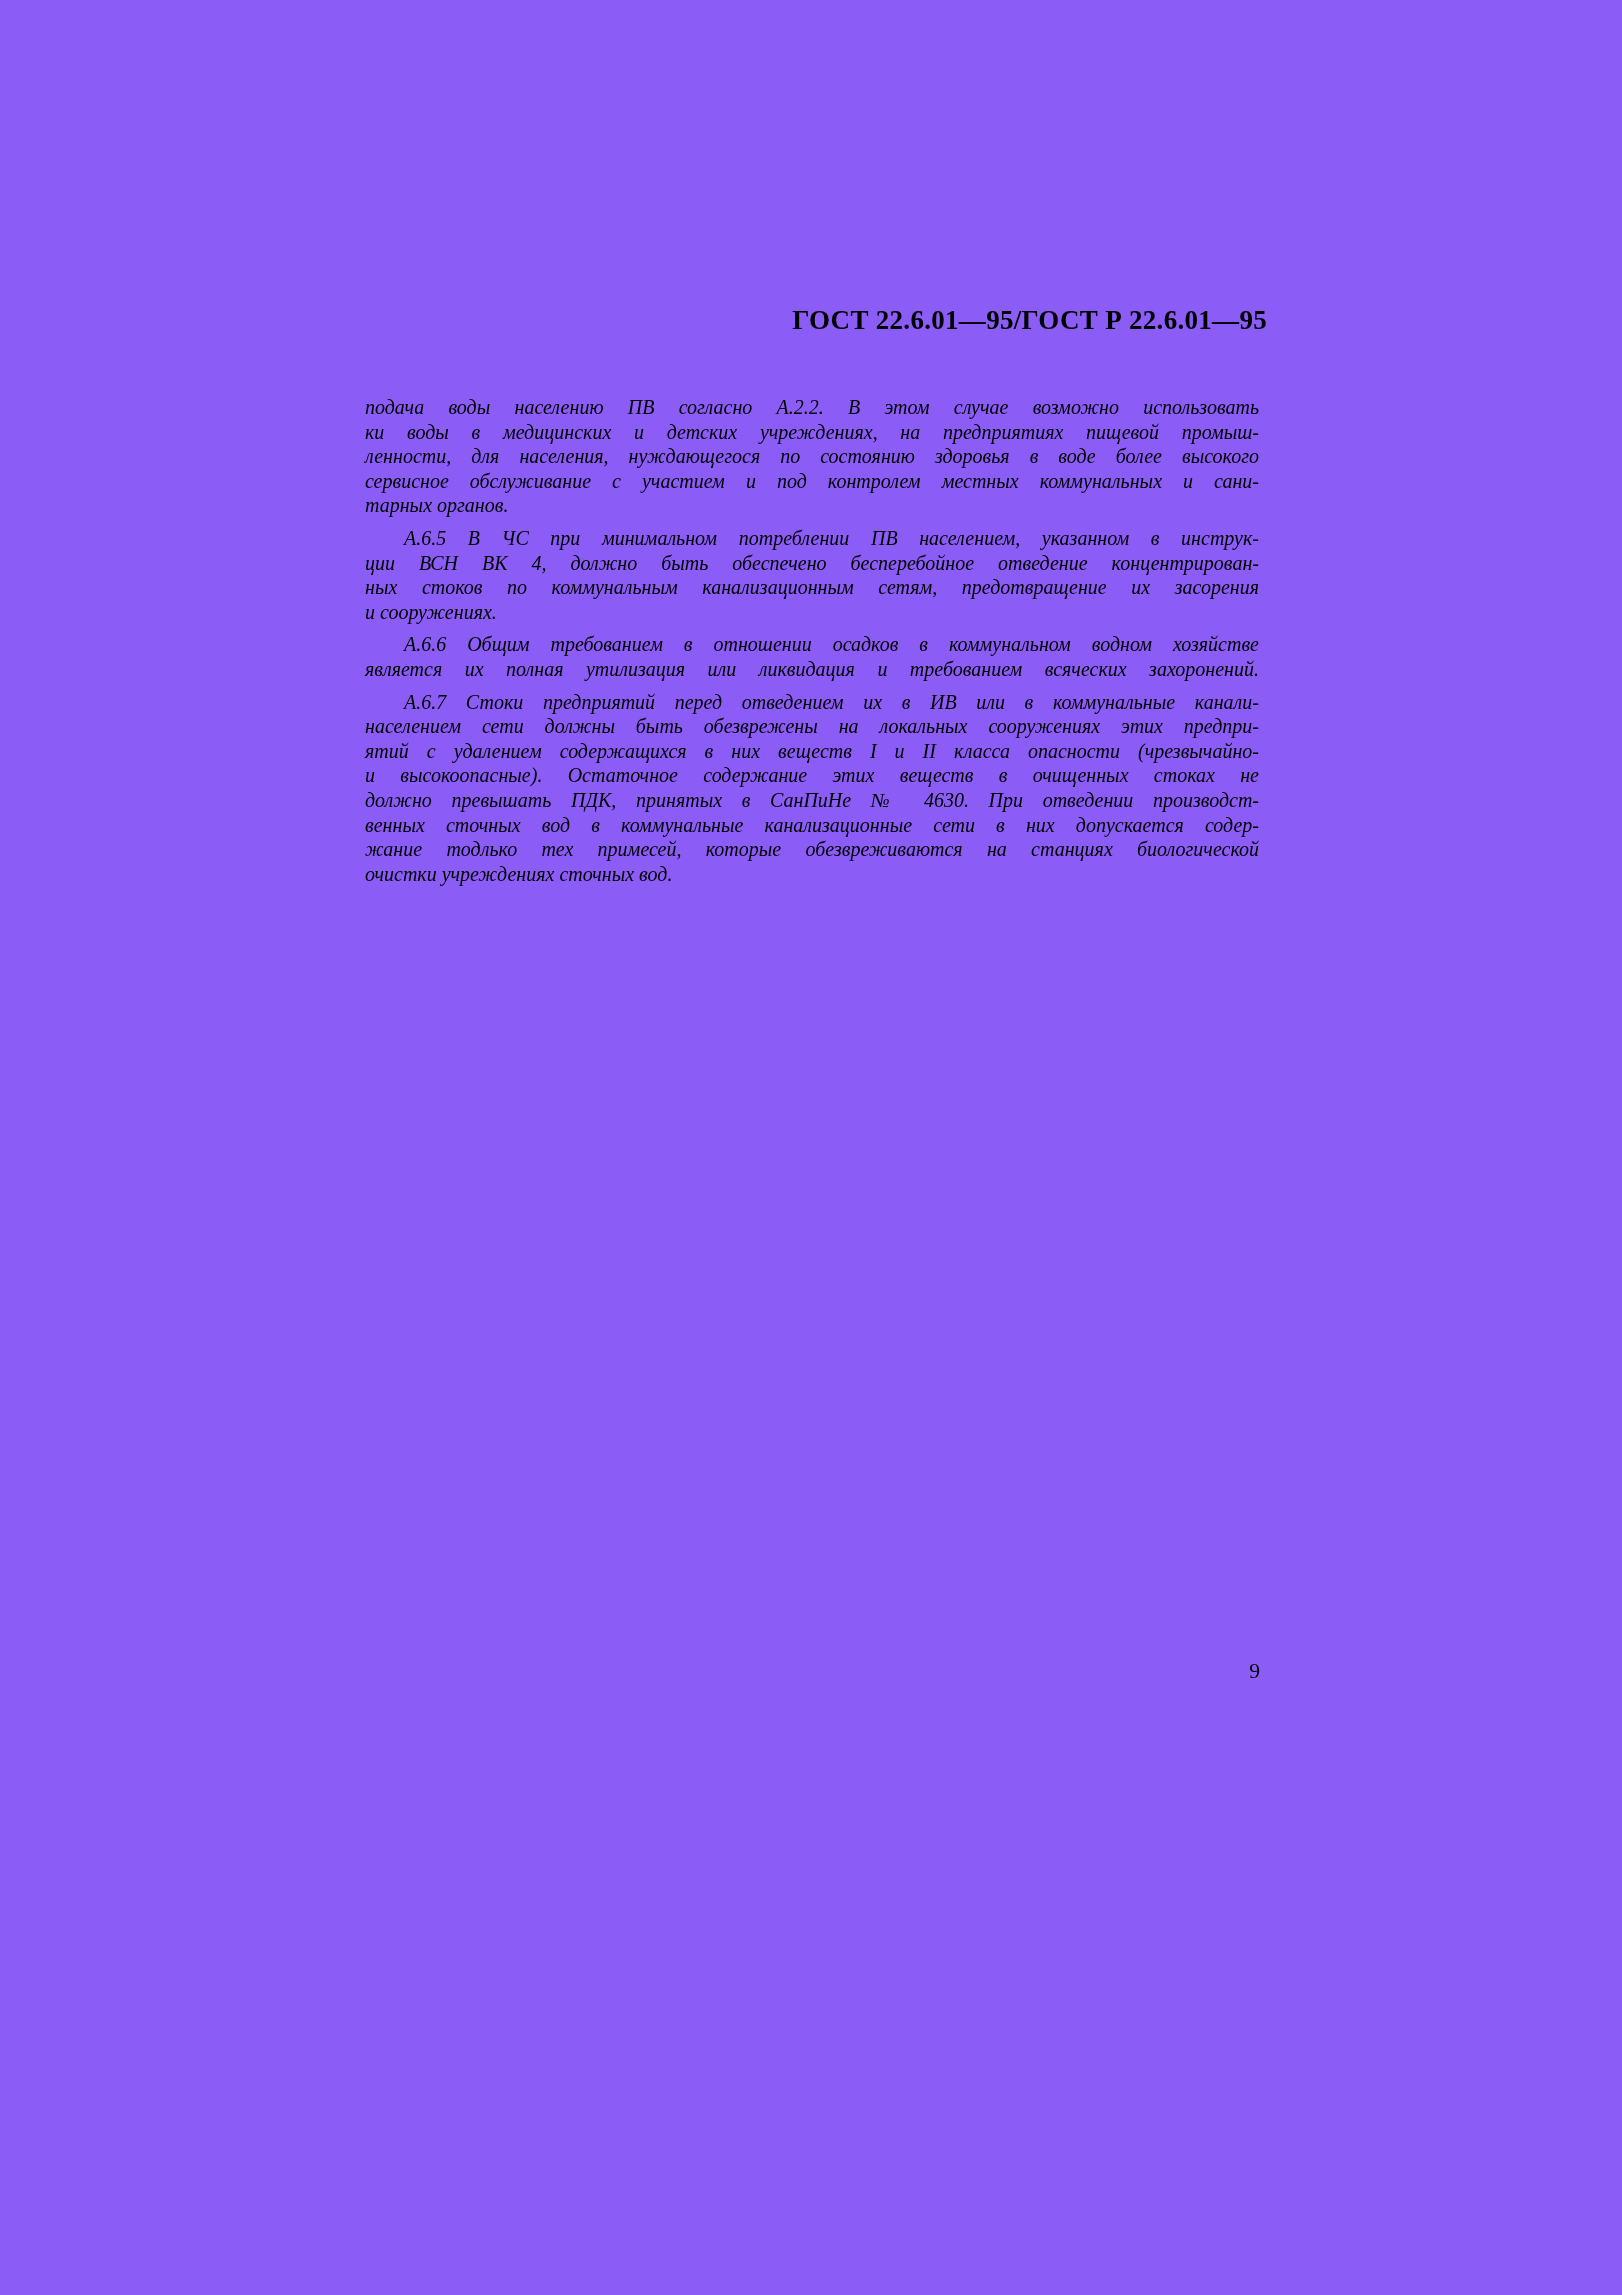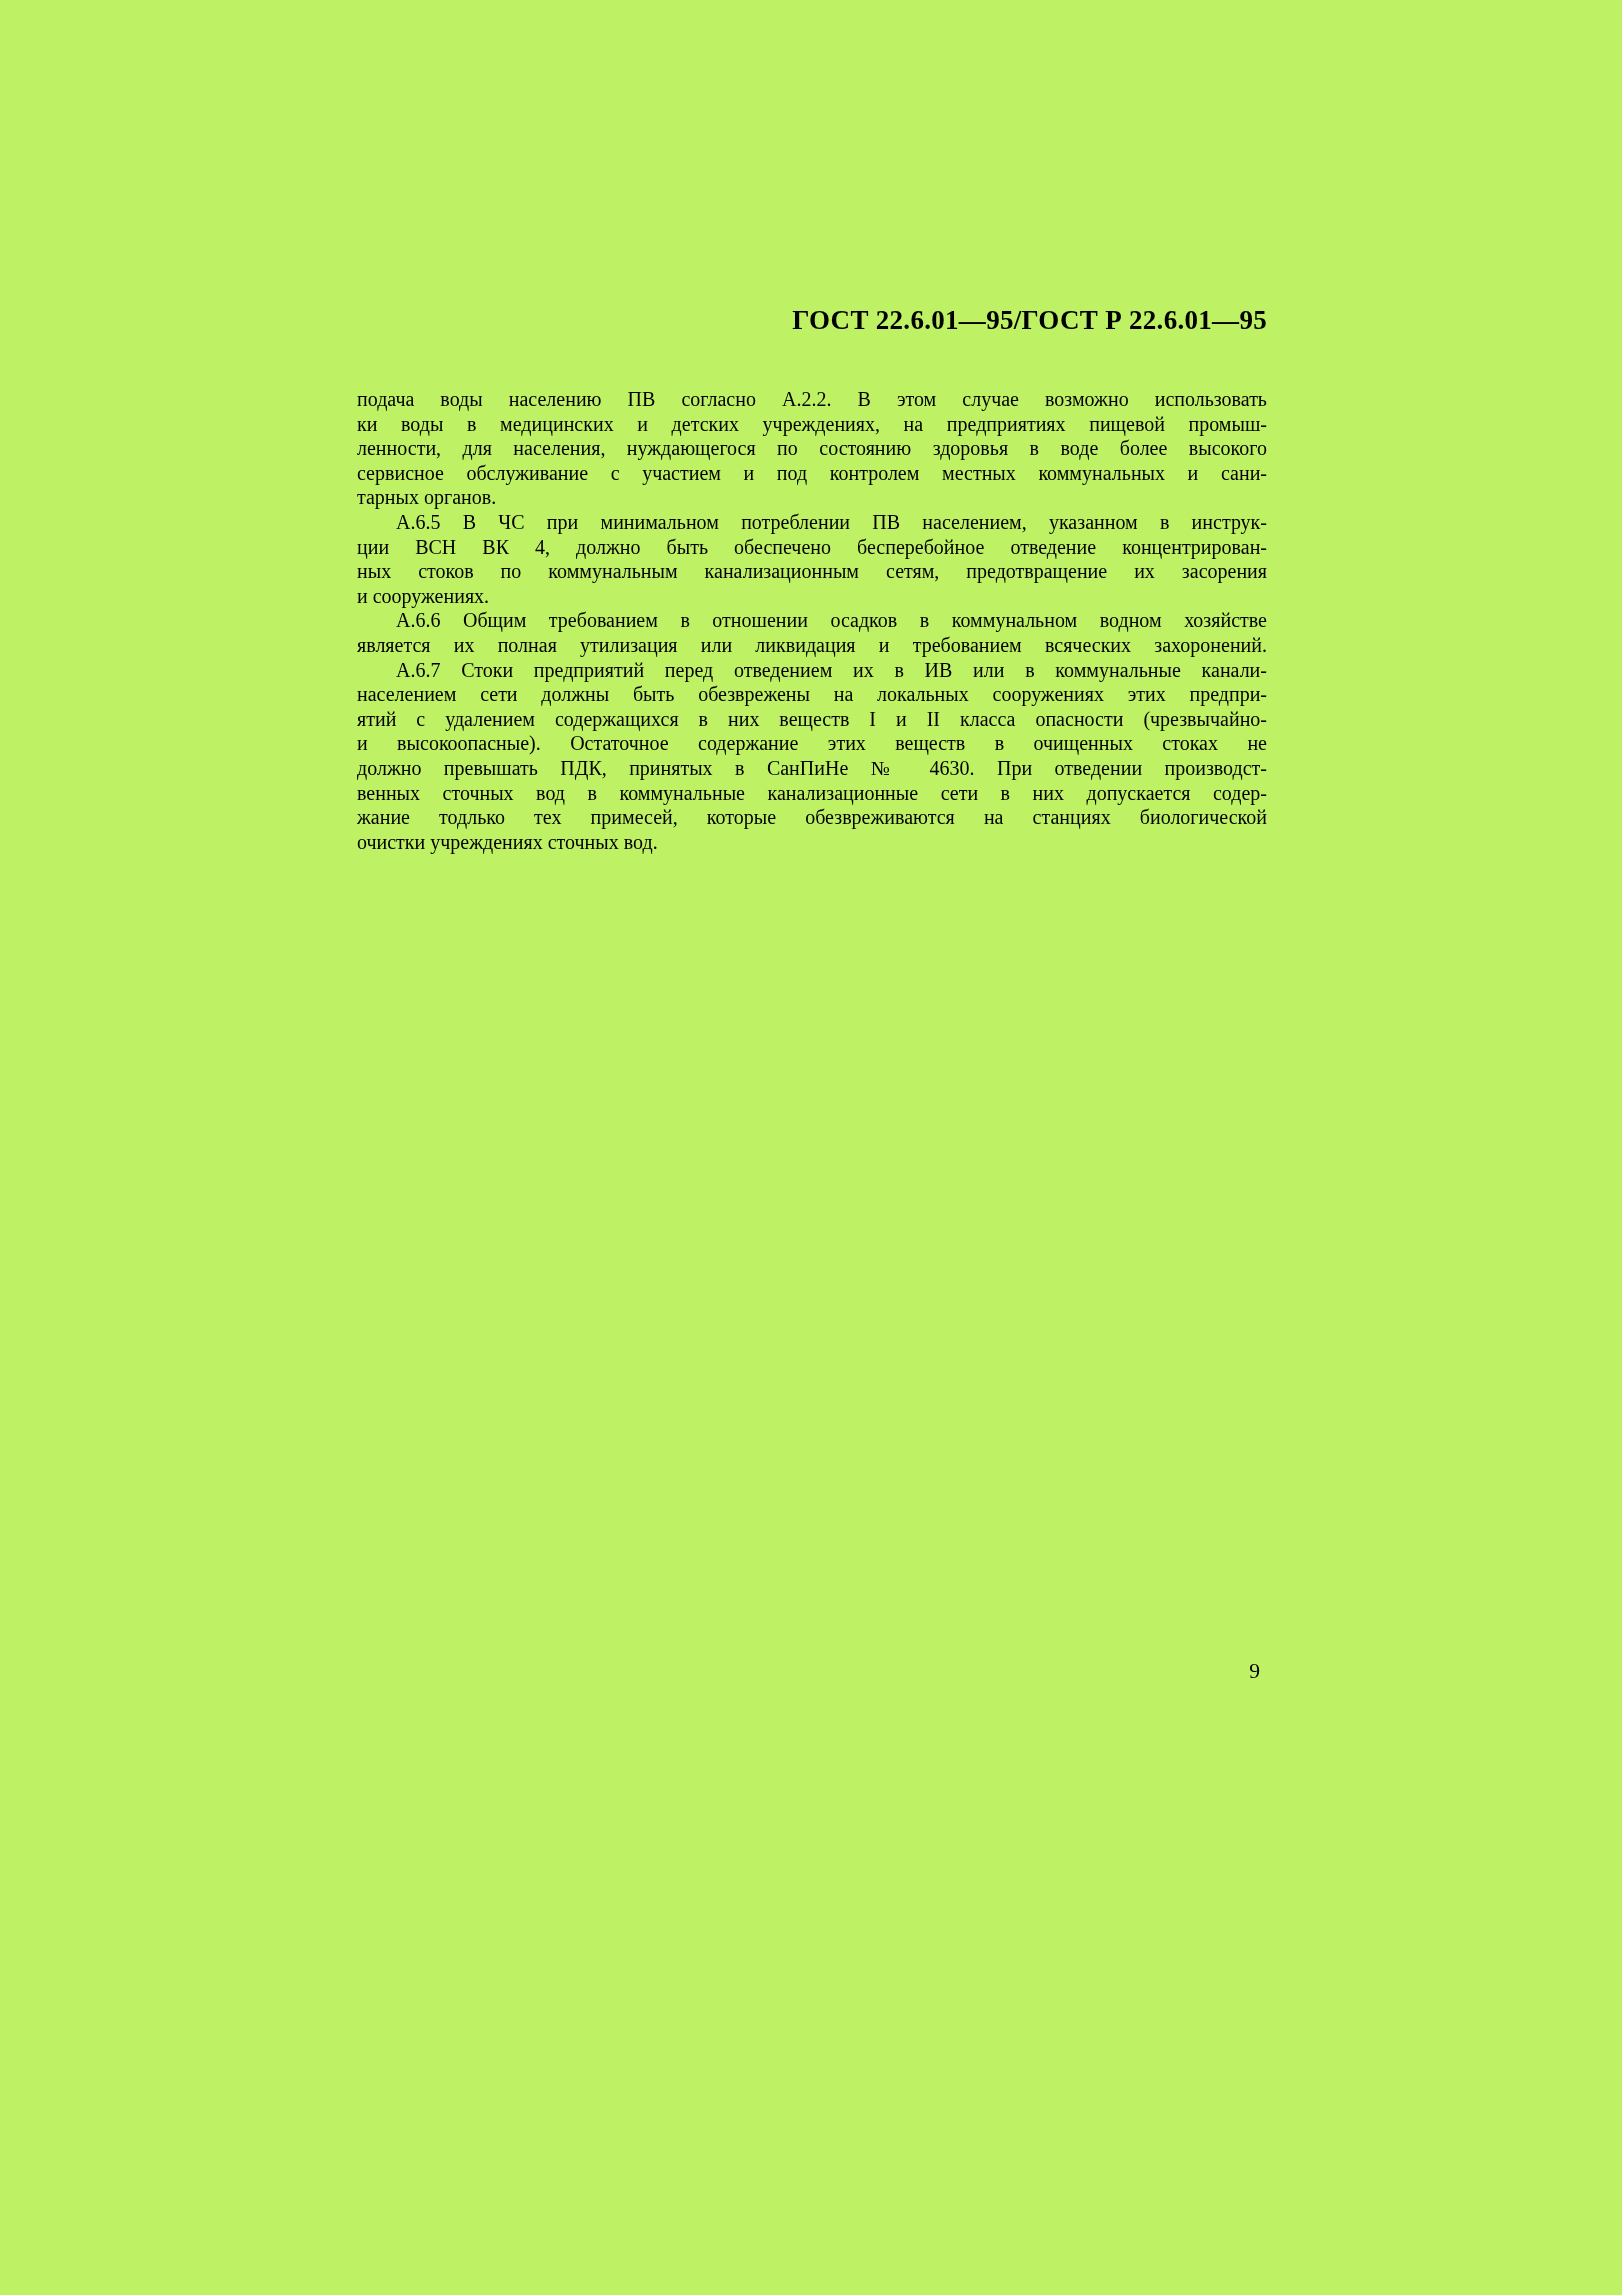--- a/index.html
+++ b/index.html
@@ -1,21 +1,21 @@
 <!DOCTYPE html>
 <html style="font-size:10.5px"><head>
 <meta charset="utf-8">
 <style>
   * { margin: 0; padding: 0; box-sizing: border-box; }
   html, body { background: #888; }
   .page {
     position: relative;
     width: 1622px;
     height: 2295px;
-    background: #bef264;
+    background: #8b5cf6;
     color: #000000;
     font-family: "Liberation Serif", "DejaVu Serif", serif;
     overflow: hidden;
   }
   .running-header {
     position: absolute;
     left: 357px;
     top: 305px;
     width: 910px;
     text-align: right;
@@ -25,21 +25,21 @@
     letter-spacing: 0.3px;
     white-space: nowrap;
   }
   .text-block {
     position: absolute;
     left: 357px;
     top: 387px;
     width: 910px;
     font-size: 20px;
   }
-  .para { margin: 0; }
+  .para { margin: 8px; font-style: italic; }
   .line {
     line-height: 24.6px;
     text-align: justify;
     text-align-last: justify;
     -moz-text-align-last: justify;
   }
   .line.last {
     text-align: left;
     text-align-last: left;
     -moz-text-align-last: left;

